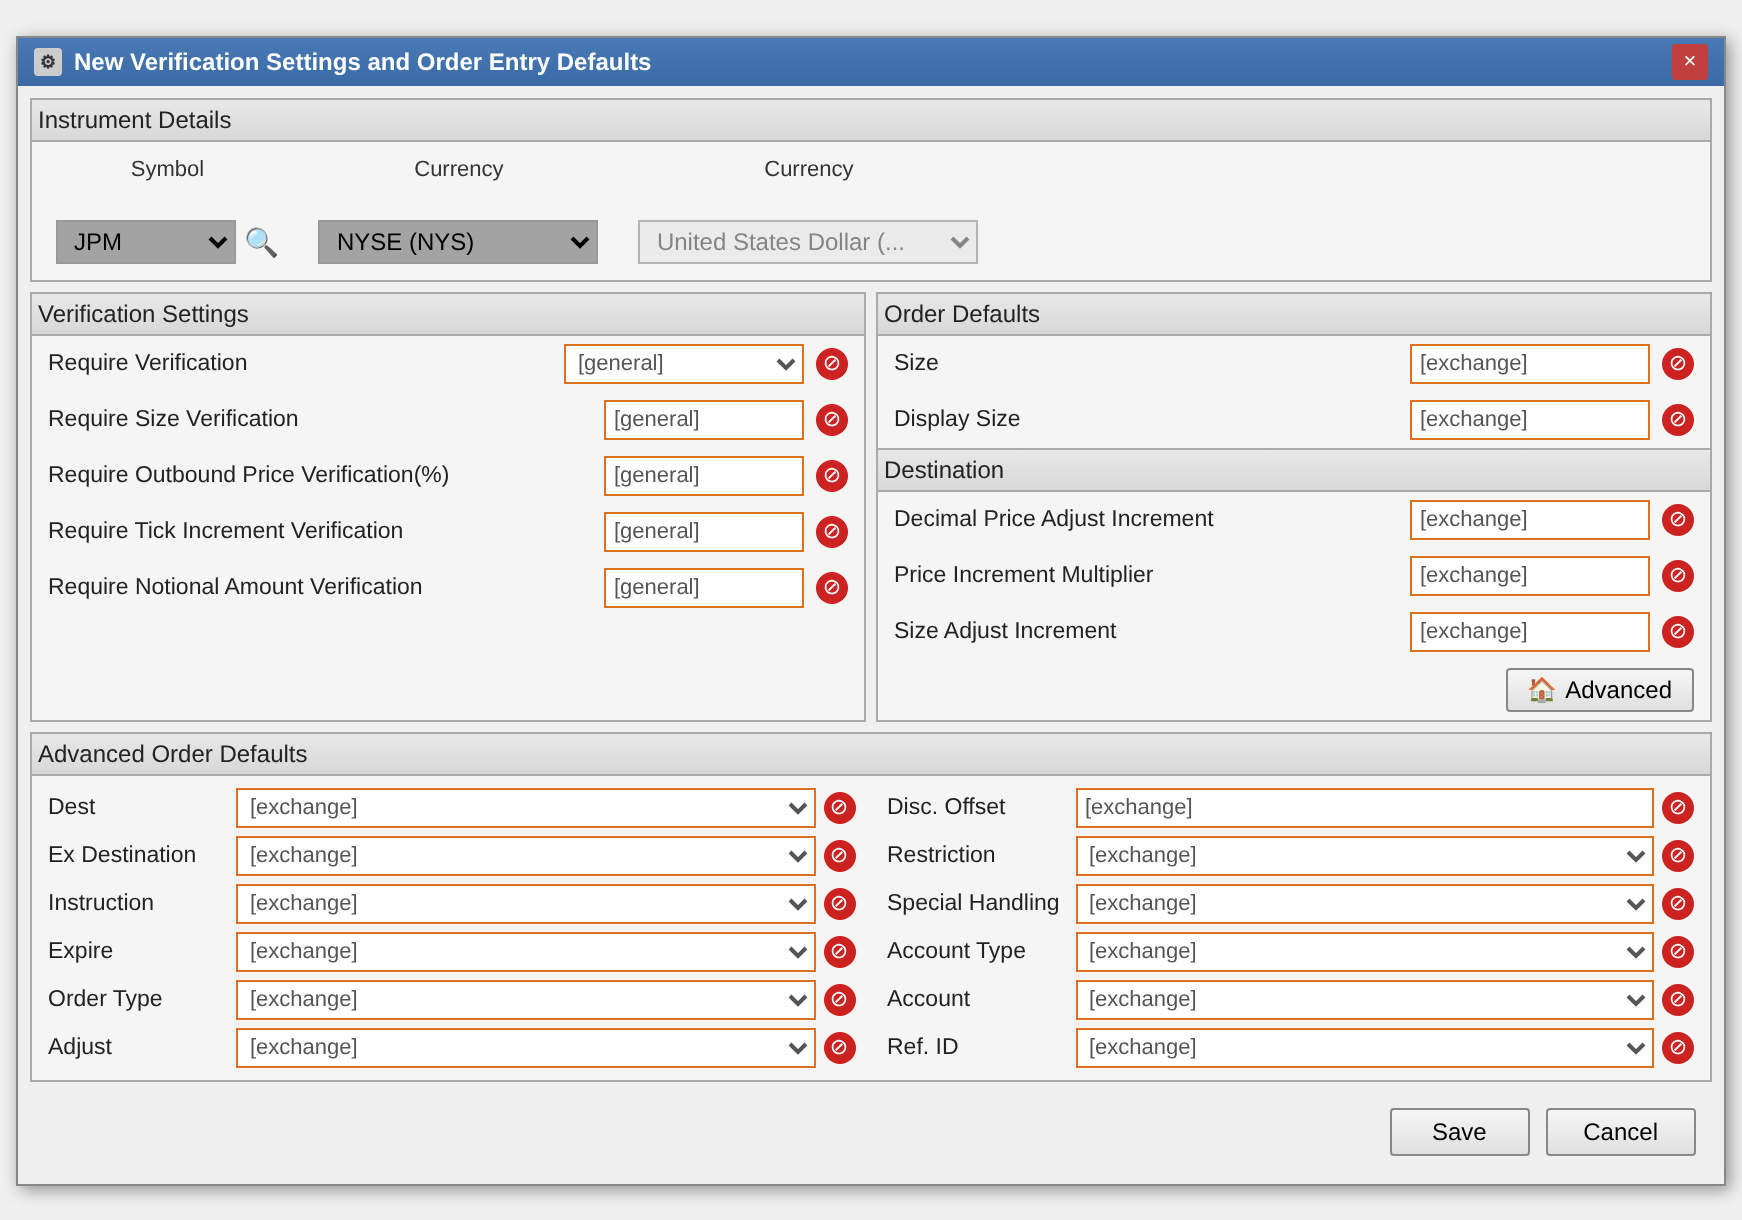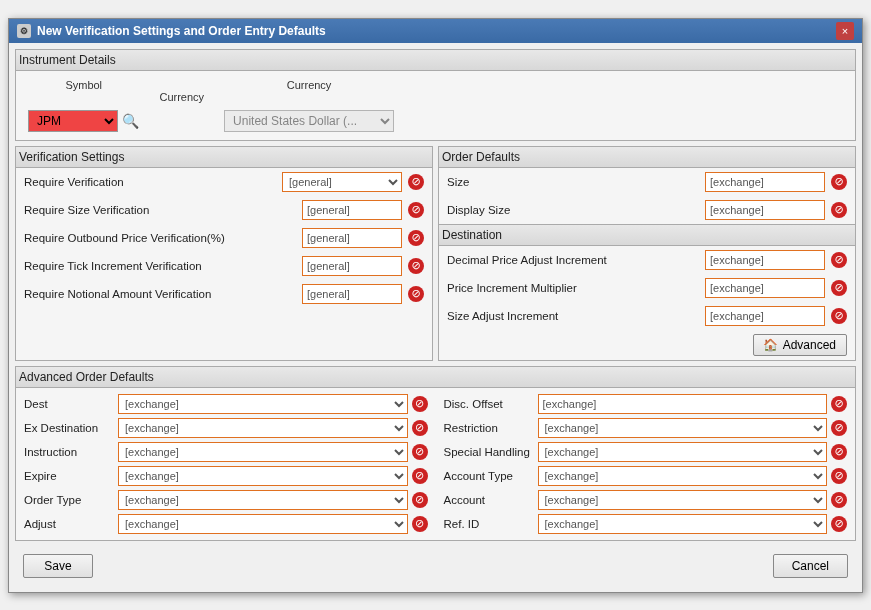--- a/index.html
+++ b/index.html
@@ -9,21 +9,21 @@
     .title-bar-left { display: flex; align-items: center; gap: 6px; font-size: 12px; font-weight: bold; }
     .title-bar-icon { width: 14px; height: 14px; background: #ccc; border-radius: 2px; display: flex; align-items: center; justify-content: center; font-size: 9px; color: #333; }
     .close-btn { width: 18px; height: 18px; background: #c04040; border: none; cursor: pointer; color: white; font-size: 11px; display: flex; align-items: center; justify-content: center; border-radius: 2px; }
     .dialog-body { padding: 6px; display: flex; flex-direction: column; gap: 5px; }
     .section-box { border: 1px solid #aaa; background: #f5f5f5; }
     .section-header { background: linear-gradient(to bottom, #e8e8e8, #d8d8d8); border-bottom: 1px solid #aaa; text-align: left; padding: 3px; font-weight: normal; font-size: 12px; color: #222; }
     .instrument-details { padding: 8px 12px; display: flex; align-items: center; gap: 20px; }
     .field-group { display: flex; flex-direction: column; gap: 2px; }
     .field-label { font-size: 11px; color: #333; margin-bottom: 17px; text-align: center; }
     .symbol-row { display: flex; align-items: center; gap: 4px; }
-    select { border: 1px solid #999; background: #ef4444; padding: 2px 4px; height: 22px; font-size: 12px; cursor: pointer; }
+    select { border: 1px solid #999; background: #a3a3a3; padding: 2px 4px; height: 22px; font-size: 12px; cursor: pointer; }
     select:disabled { background: #e8e8e8; color: #555; }
     .symbol-select { width: 90px; }
     .exchange-select { width: 140px; }
     .currency-select { width: 170px; }
     .search-icon { color: #555; font-size: 14px; cursor: pointer; }
     .two-col { display: flex; gap: 5px; }
     .left-col { flex: 1; min-width: 0; }
     .right-col { flex: 1; min-width: 0; }
     .form-row { display: flex; align-items: center; padding: 4px 8px; gap: 6px; }
     .form-label { flex: 1; color: #222; font-size: 11.5px; }
@@ -31,21 +31,21 @@
     .form-input-wide { width: 120px; }
     .form-select { width: 120px; border: 1px solid #e07020; background: white; padding: 2px 2px; height: 20px; font-size: 11px; color: #555; }
     .red-circle { width: 16px; height: 16px; border-radius: 50%; background: #cc2222; display: flex; align-items: center; justify-content: center; cursor: pointer; }
     .red-circle::after { content: '⊘'; color: white; font-size: 11px; }
     .advanced-btn-row { display: flex; justify-content: flex-end; padding: 4px 8px; }
     .advanced-btn { background: linear-gradient(to bottom, #f5f5f5, #e0e0e0); border: 1px solid #888; padding: 3px 10px; cursor: pointer; display: flex; align-items: center; gap: 4px; font-size: 12px; border-radius: 2px; }
     .adv-row { display: flex; align-items: center; gap: 4px; padding: 2px 0; }
     .adv-label { width: 90px; color: #222; font-size: 11.5px; flex-shrink: 0; }
     .adv-select { flex: 1; border: 1px solid #e07020; background: white; padding: 1px 2px; height: 20px; font-size: 11px; color: #555; min-width: 0; }
     .adv-input { flex: 1; border: 1px solid #e07020; background: white; padding: 1px 4px; height: 20px; font-size: 11px; color: #555; min-width: 0; }
-    .btn-row { display: flex; justify-content: space-between; gap: 8px; padding: 8px; }
+    .btn-row { display: flex; justify-content: flex-end; gap: 8px; padding: 8px; }
     .btn { background: linear-gradient(to bottom, #f5f5f5, #e0e0e0); border: 1px solid #888; padding: 4px 18px; cursor: pointer; font-size: 12px; border-radius: 2px; min-width: 70px; }
     .incr-section { border-top: 1px solid #aaa; }
     .right-panel { display: flex; flex-direction: column; }
     .order-defaults-section { flex: none; }
   </style>
 </head>
 <body>
 
 <div class="dialog">
 
@@ -66,20 +66,23 @@
           <div class="field-label">Symbol</div>
           <div class="symbol-row">
             <select class="symbol-select">
               <option>JPM</option>
             </select>
             <span class="search-icon">🔍</span>
           </div>
         </div>
         <div class="field-group">
           <div class="field-label">Currency</div>
+          <select class="exchange-select">
+            <option>NYSE (NYS)</option>
+          </select>
         </div>
         <div class="field-group">
           <div class="field-label">Currency</div>
           <select class="currency-select" disabled="">
             <option>United States Dollar (...</option>
           </select>
         </div>
       </div>
     </div>
 

